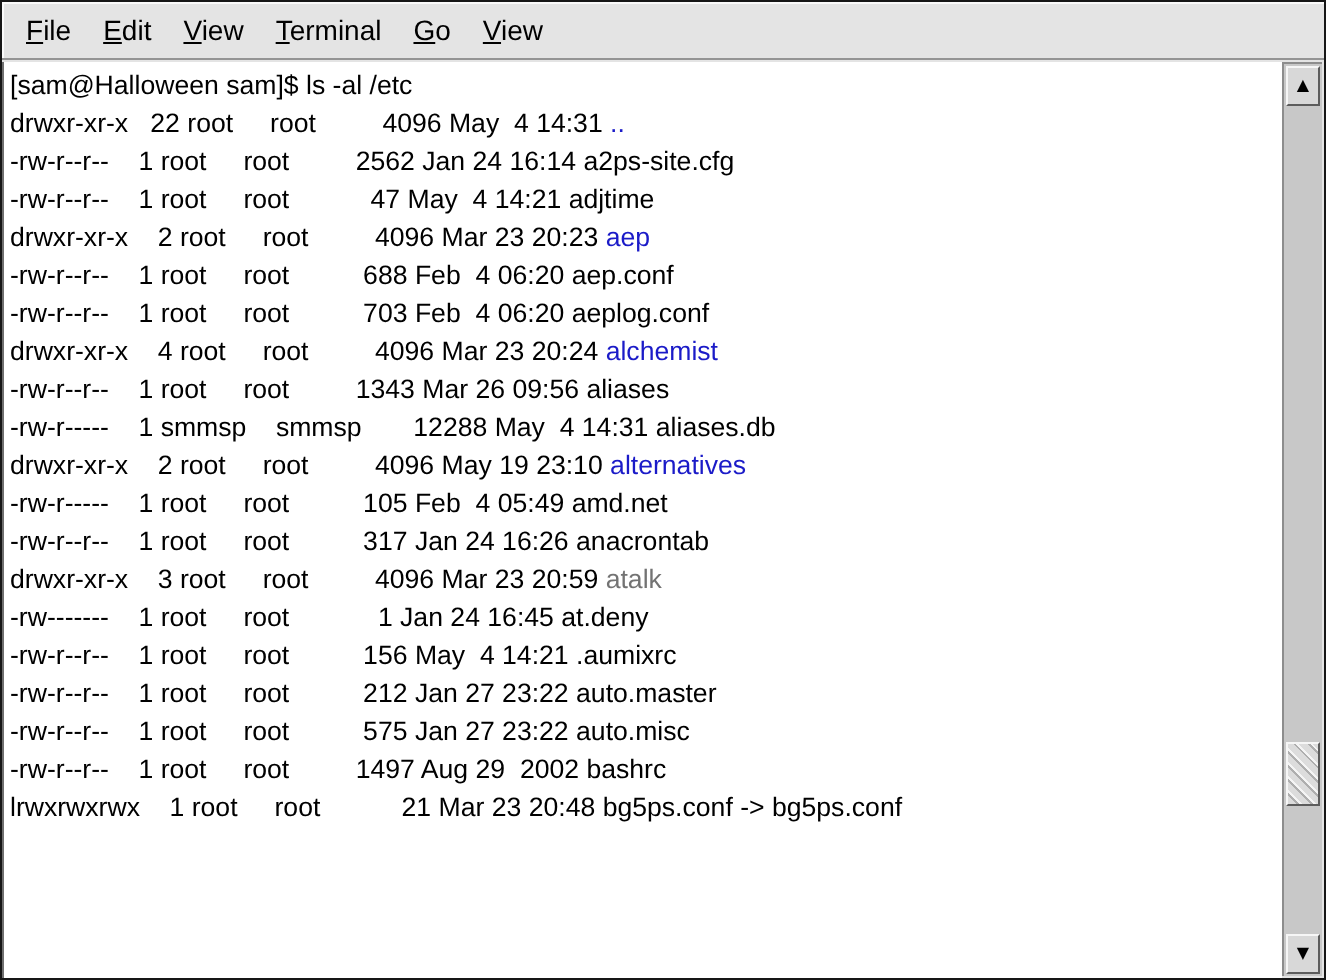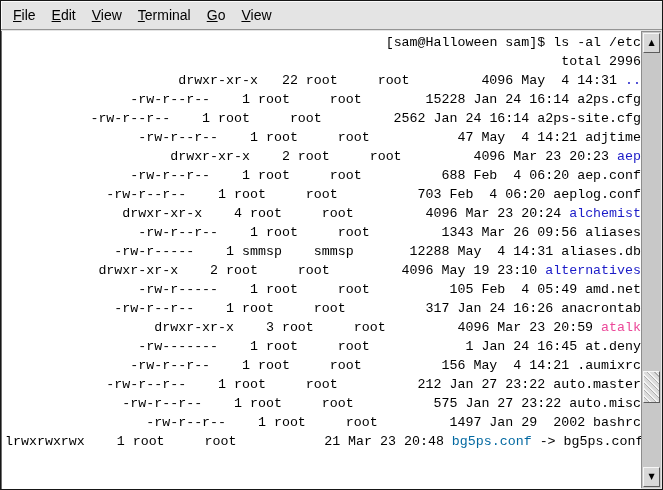--- a/index.html
+++ b/index.html
@@ -4,21 +4,20 @@
 <style>
   html,body{margin:0;padding:0;background:#555;}
   .window{
     position:relative;
     width:663px;height:490px;
     box-sizing:border-box;
     background:#E4E4E4;
     border:1px solid #161616;
     overflow:hidden;
     font-family:"Liberation Sans", sans-serif;
-    text-align:right;
   }
   
   .menubar{
     position:absolute;top:0;left:0;right:0;height:29px;
     background:#E4E4E4;
     border-bottom:1px solid #949494;
     box-shadow:inset 0 1px 0 #fafafa, inset 1px 0 0 #fafafa;
     display:flex;align-items:center;
     padding-left:12px;
     box-sizing:border-box;
@@ -34,21 +33,21 @@
   
   .screen{
     position:absolute;top:30px;left:0;right:21px;bottom:0;
     background:#FFFFFF;
     border-left:1px solid #6f6f6f;
     box-sizing:border-box;
     padding:2px 0 0 3px;
     overflow:hidden;
   }
   .term{
-    font-family:Liberation Mono, monospace;
+    font-family:Liberation Sans, sans-serif;
     font-size:13.3px;
     line-height:19px;
     color:#000;
   }
   .line{white-space:pre;height:19px;}
   
   .scrollbar{
     position:absolute;top:30px;right:1px;bottom:1px;width:20px;
     background:#C8C8C8;
     border-left:1px solid #8d8d8d;
@@ -88,41 +87,39 @@
     <div class="menu-item"><span class="menu-label">Edit</span></div>
     <div class="menu-item"><span class="menu-label">View</span></div>
     <div class="menu-item"><span class="menu-label">Terminal</span></div>
     <div class="menu-item"><span class="menu-label">Go</span></div>
     <div class="menu-item"><span class="menu-label">View</span></div>
   </div>
 
   <div class="screen">
     <div class="term">
         <div class="line"><span>[sam@Halloween sam]$ ls -al /etc</span></div>
-        <div class="line"><span>total 2996</span></div>
         <div class="line"><span>drwxr-xr-x   22 root     root         4096 May  4 14:31 </span><span style="color: rgb(27, 27, 200);">..</span></div>
-        <div class="line"><span>-rw-r--r--    1 root     root        15228 Jan 24 16:14 </span><span>a2ps.cfg</span></div>
         <div class="line"><span>-rw-r--r--    1 root     root         2562 Jan 24 16:14 </span><span>a2ps-site.cfg</span></div>
         <div class="line"><span>-rw-r--r--    1 root     root           47 May  4 14:21 </span><span>adjtime</span></div>
         <div class="line"><span>drwxr-xr-x    2 root     root         4096 Mar 23 20:23 </span><span style="color: rgb(27, 27, 200);">aep</span></div>
         <div class="line"><span>-rw-r--r--    1 root     root          688 Feb  4 06:20 </span><span>aep.conf</span></div>
         <div class="line"><span>-rw-r--r--    1 root     root          703 Feb  4 06:20 </span><span>aeplog.conf</span></div>
         <div class="line"><span>drwxr-xr-x    4 root     root         4096 Mar 23 20:24 </span><span style="color: rgb(27, 27, 200);">alchemist</span></div>
         <div class="line"><span>-rw-r--r--    1 root     root         1343 Mar 26 09:56 </span><span>aliases</span></div>
         <div class="line"><span>-rw-r-----    1 smmsp    smmsp       12288 May  4 14:31 </span><span>aliases.db</span></div>
         <div class="line"><span>drwxr-xr-x    2 root     root         4096 May 19 23:10 </span><span style="color: rgb(27, 27, 200);">alternatives</span></div>
         <div class="line"><span>-rw-r-----    1 root     root          105 Feb  4 05:49 </span><span>amd.net</span></div>
         <div class="line"><span>-rw-r--r--    1 root     root          317 Jan 24 16:26 </span><span>anacrontab</span></div>
-        <div class="line"><span>drwxr-xr-x    3 root     root         4096 Mar 23 20:59 </span><span style="color: #ec4899;">atalk</span></div>
+        <div class="line"><span>drwxr-xr-x    3 root     root         4096 Mar 23 20:59 </span><span style="color: #737373;">atalk</span></div>
         <div class="line"><span>-rw-------    1 root     root            1 Jan 24 16:45 </span><span>at.deny</span></div>
         <div class="line"><span>-rw-r--r--    1 root     root          156 May  4 14:21 </span><span>.aumixrc</span></div>
         <div class="line"><span>-rw-r--r--    1 root     root          212 Jan 27 23:22 </span><span>auto.master</span></div>
         <div class="line"><span>-rw-r--r--    1 root     root          575 Jan 27 23:22 </span><span>auto.misc</span></div>
-        <div class="line"><span>-rw-r--r--    1 root     root         1497 Jan 29  2002 </span><span>bashrc</span></div>
-        <div class="line"><span>lrwxrwxrwx    1 root     root           21 Mar 23 20:48 </span><span style="color: #0369a1;">bg5ps.conf</span><span> -&gt; bg5ps.conf</span></div>
+        <div class="line"><span>-rw-r--r--    1 root     root         1497 Aug 29  2002 </span><span>bashrc</span></div>
+        <div class="line"><span>lrwxrwxrwx    1 root     root           21 Mar 23 20:48 </span><span style="color: #000000;">bg5ps.conf</span><span> -&gt; bg5ps.conf</span></div>
       </div>
   </div>
 
   <div class="scrollbar">
     <div class="sb-btn up">
       <span class="sb-arrow">▲</span>
     </div>
     <div class="sb-thumb"></div>
     <div class="sb-btn down">
       <span class="sb-arrow">▼</span>

